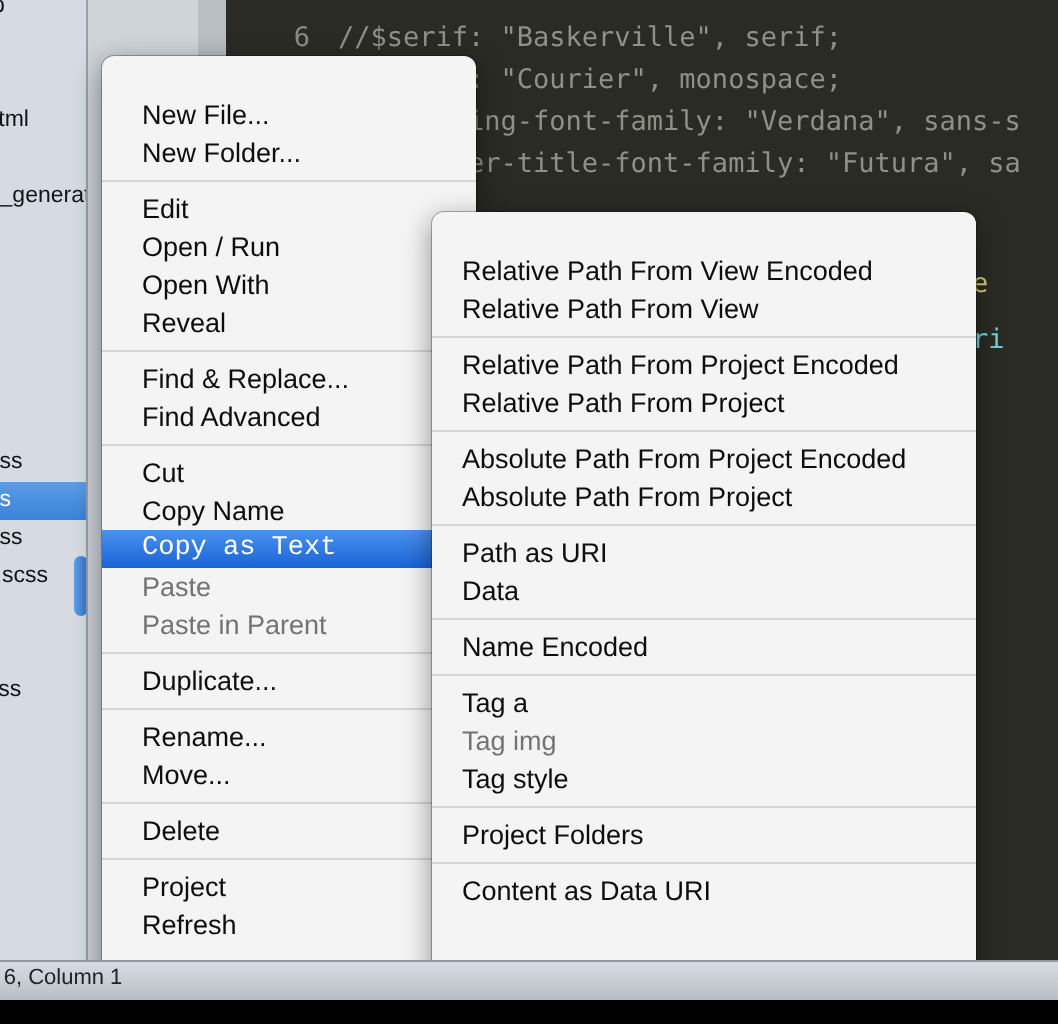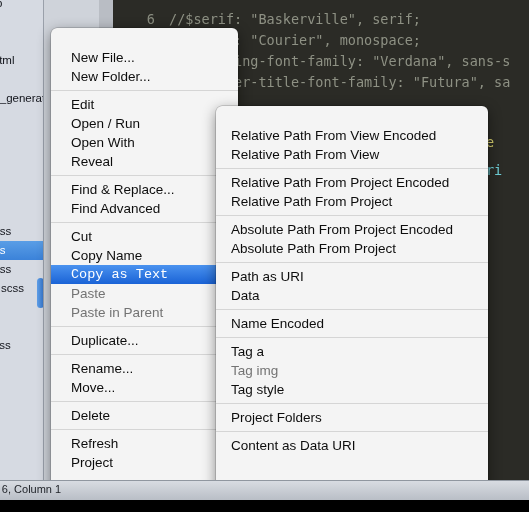--- a/index.html
+++ b/index.html
@@ -257,22 +257,22 @@
       <div class="menu-item disabled"><span>Paste</span></div>
       <div class="menu-item disabled"><span>Paste in Parent</span></div>
       <div class="menu-sep"></div>
       <div class="menu-item"><span>Duplicate...</span></div>
       <div class="menu-sep"></div>
       <div class="menu-item"><span>Rename...</span></div>
       <div class="menu-item"><span>Move...</span></div>
       <div class="menu-sep"></div>
       <div class="menu-item"><span>Delete</span></div>
       <div class="menu-sep"></div>
+      <div class="menu-item"><span>Project</span><span class="arrow"></span></div>
       <div class="menu-item"><span>Refresh</span></div>
-      <div class="menu-item"><span>Project</span><span class="arrow"></span></div>
     </div>
 
   <div id="sub-menu" class="menu">
       <div class="menu-item"><span>Relative Path From View Encoded</span></div>
       <div class="menu-item"><span>Relative Path From View</span></div>
       <div class="menu-sep"></div>
       <div class="menu-item"><span>Relative Path From Project Encoded</span></div>
       <div class="menu-item"><span>Relative Path From Project</span></div>
       <div class="menu-sep"></div>
       <div class="menu-item"><span>Absolute Path From Project Encoded</span></div>

